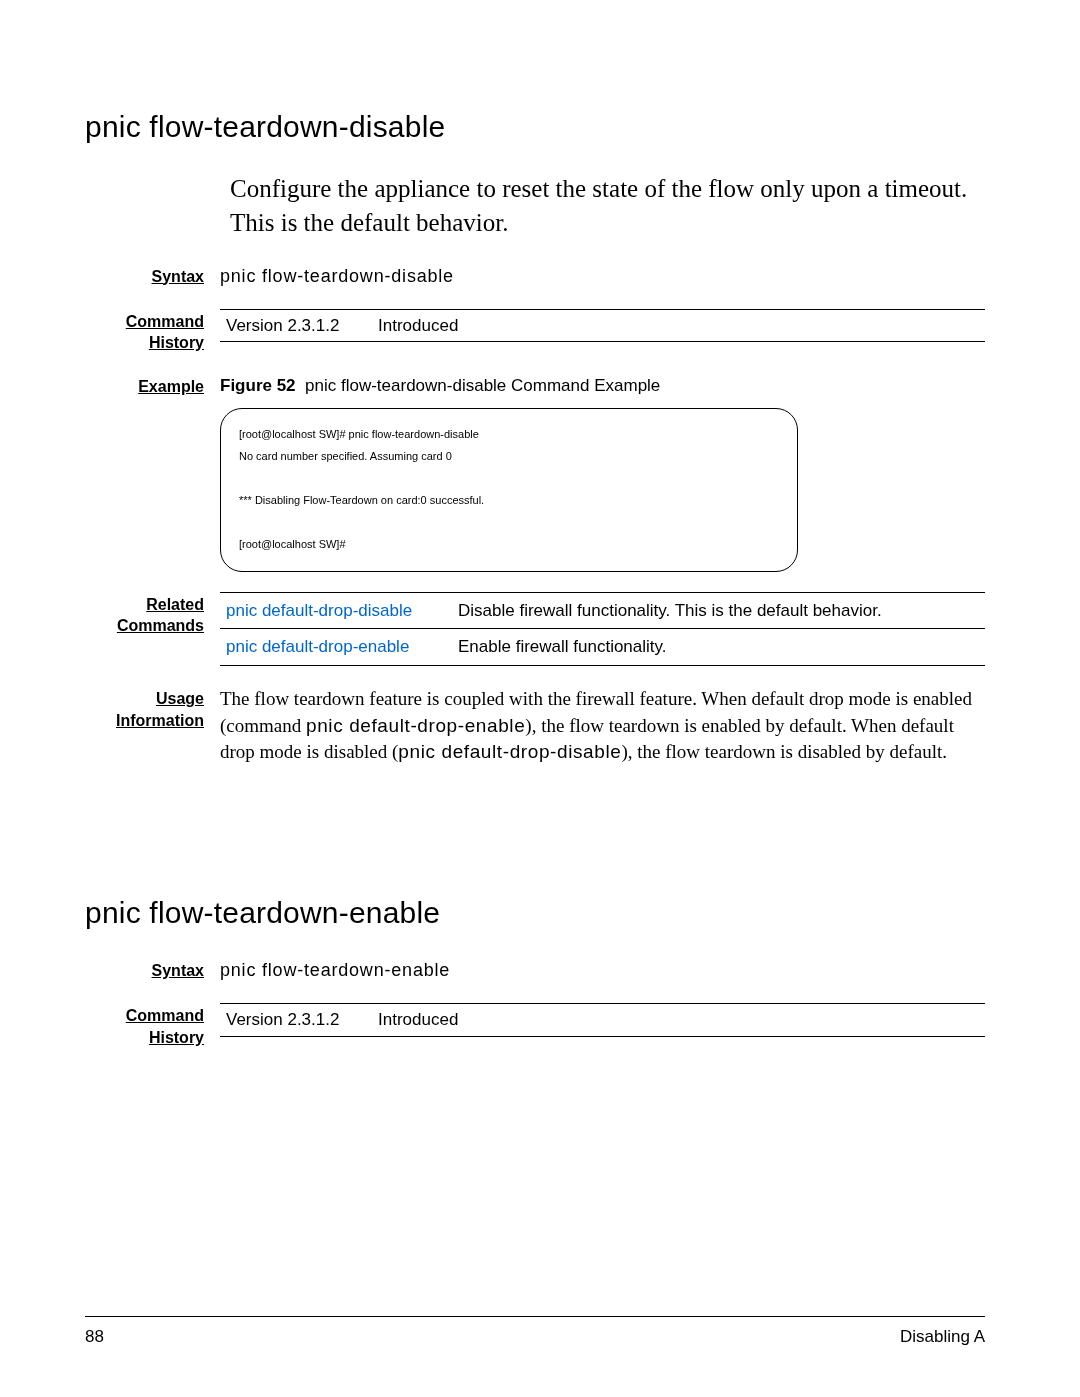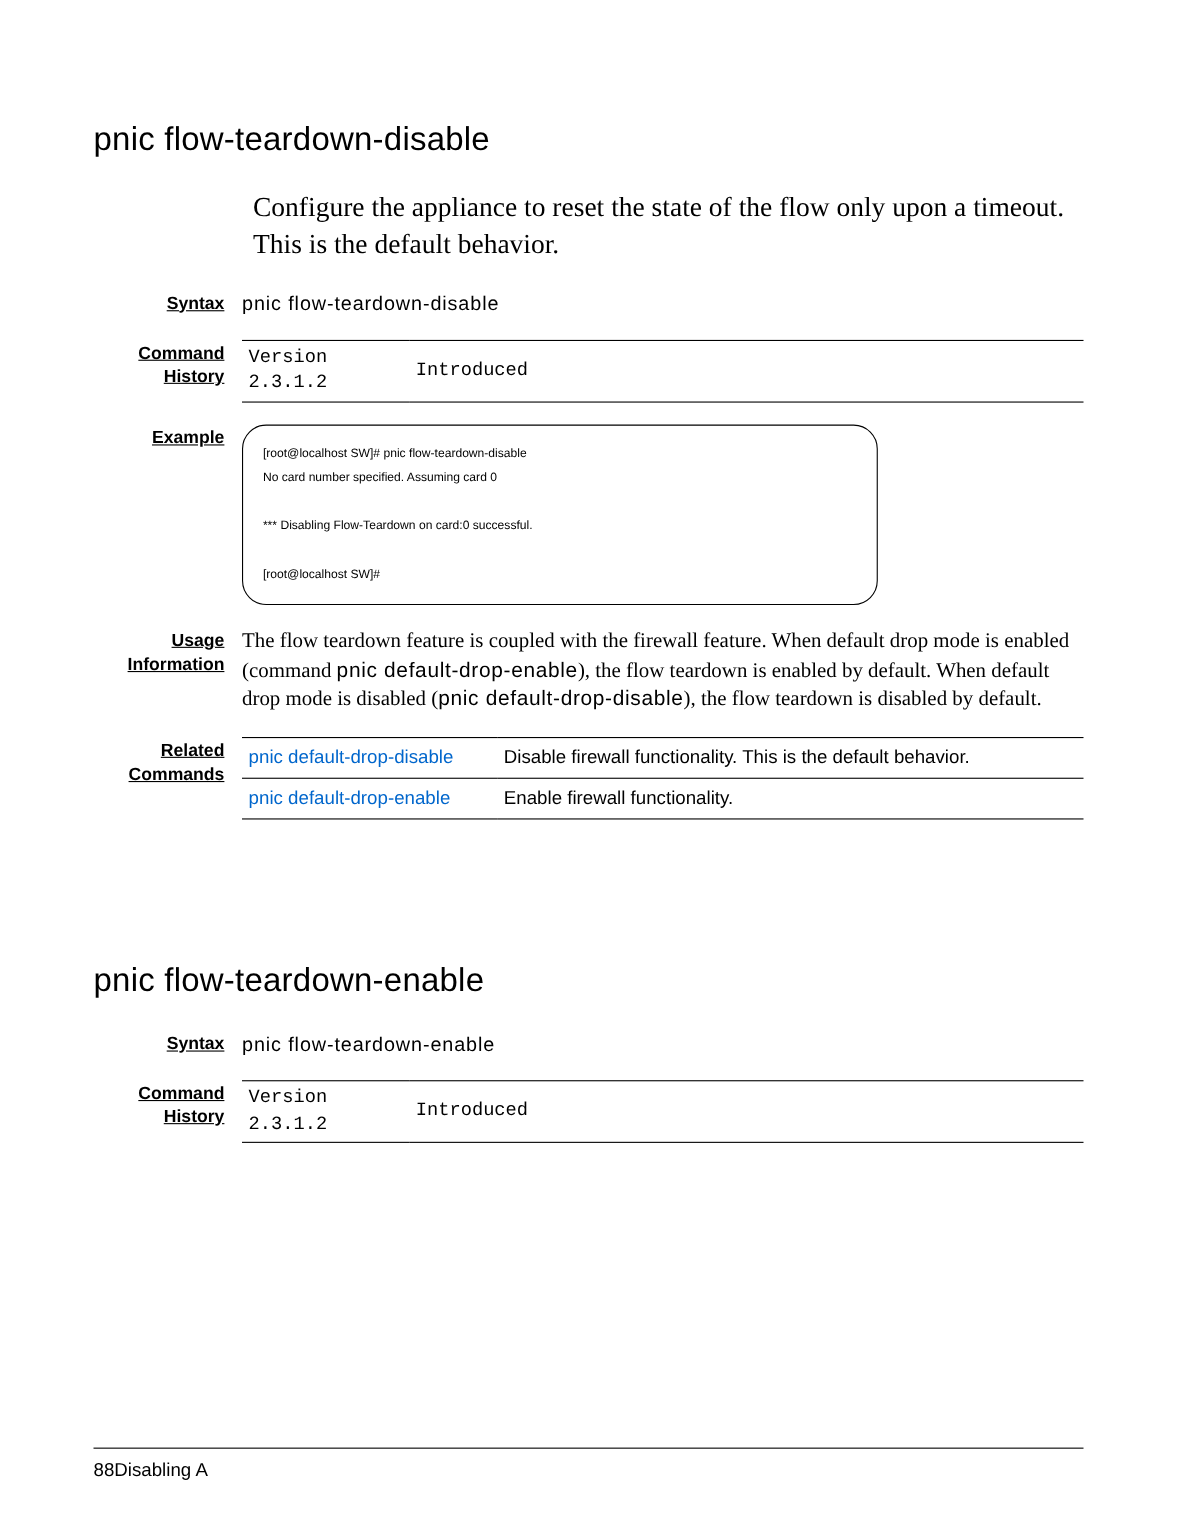--- a/index.html
+++ b/index.html
@@ -56,21 +56,21 @@
     font-size: 18px;
     letter-spacing: 0.8px;
   }
   .mono-inline {
     font-family: Arial, Helvetica, sans-serif;
     letter-spacing: 0.6px;
   }
   .history-table {
     width: 100%;
     border-collapse: collapse;
-    font-family: Liberation Mono, monospace;
+    font-family: Liberation Sans, sans-serif;
     font-size: 17px;
   }
   .history-table tr {
     border-top: 1px solid #000;
     border-bottom: 1px solid #000;
   }
   .history-table td {
     padding: 4px 6px;
   }
   .history-table td:first-child {
@@ -118,21 +118,21 @@
     height: 110px;
   }
   .footer {
     position: absolute;
     bottom: 50px;
     left: 85px;
     right: 95px;
     border-top: 1px solid #000;
     padding-top: 10px;
     display: flex;
-    justify-content: flex-start;
+    justify-content: space-between;
     font-family: Arial, Helvetica, sans-serif;
     font-size: 17px;
   }
 </style>
 </head>
 <body>
 
 <div class="page">
 
   <h1 class="cmd-title">pnic flow-teardown-disable</h1>
@@ -154,33 +154,29 @@
           <td>Introduced</td>
         </tr>
       </tbody>
         </table>
     </div>
   </div>
 
   <div class="row">
     <div class="label">Example</div>
     <div class="content">
+      <div class="figure-caption">
+        <b>Figure 52</b>&nbsp;&nbsp;<span>pnic flow-teardown-disable Command Example</span>
+      </div>
       <div class="code-box">[root@localhost SW]# pnic flow-teardown-disable
 No card number specified. Assuming card 0
 
 *** Disabling Flow-Teardown on card:0 successful.
 
 [root@localhost SW]#</div>
-    </div>
-  </div>
-
-  <div class="row">
-    <div class="label">Usage Information</div>
-    <div class="content">
-      <span>The flow teardown feature is coupled with the firewall feature. When default drop mode is enabled (command </span><span class="mono-inline">pnic default-drop-enable</span><span>), the flow teardown is enabled by default. When default drop mode is disabled (</span><span class="mono-inline">pnic default-drop-disable</span><span>), the flow teardown is disabled by default.</span>
     </div>
   </div>
 
   <div class="row">
     <div class="label">Related Commands</div>
     <div class="content">
       <table class="related-table">
         <tbody>
             <tr>
           <td><span class="link">pnic default-drop-disable</span></td>
@@ -188,20 +184,27 @@
         </tr>
         <tr>
           <td><span class="link">pnic default-drop-enable</span></td>
           <td>Enable firewall functionality.</td>
         </tr>
       </tbody>
         </table>
     </div>
   </div>
 
+  <div class="row">
+    <div class="label">Usage Information</div>
+    <div class="content">
+      <span>The flow teardown feature is coupled with the firewall feature. When default drop mode is enabled (command </span><span class="mono-inline">pnic default-drop-enable</span><span>), the flow teardown is enabled by default. When default drop mode is disabled (</span><span class="mono-inline">pnic default-drop-disable</span><span>), the flow teardown is disabled by default.</span>
+    </div>
+  </div>
+
   <div class="section-gap"></div>
 
   <h1 class="cmd-title">pnic flow-teardown-enable</h1>
 
 
   <div class="row">
     <div class="label">Syntax</div>
     <div class="content syntax-text">pnic flow-teardown-enable</div>
   </div>
 

